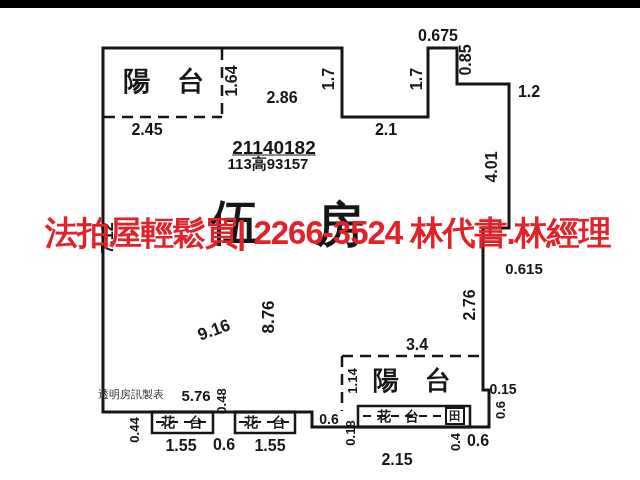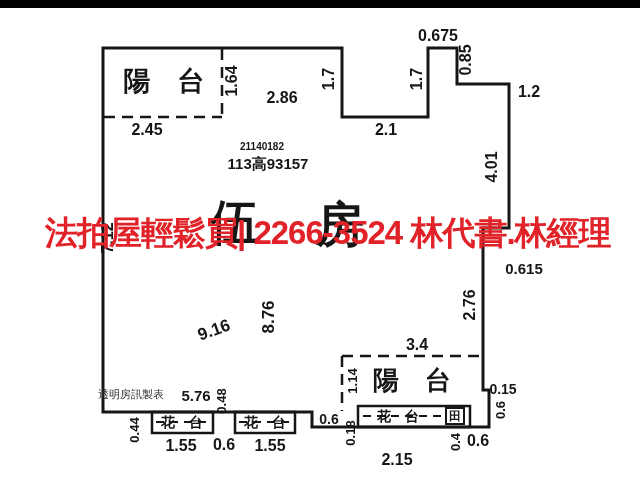--- a/index.html
+++ b/index.html
@@ -52,21 +52,21 @@
       <span class="lbl" style="left: 232px; top: 81px; font-size: 16px; transform: translate(-50%, -50%) rotate(-90deg);">1.64</span>
       <span class="lbl" style="left: 282px; top: 66px; font-size: 16px; transform: translate(-50%, -50%); margin-top: 32px;">2.86</span>
       <span class="lbl" style="left: 147px; top: 130px; font-size: 16px; transform: translate(-50%, -50%);">2.45</span>
       <span class="lbl" style="left: 329px; top: 79px; font-size: 16px; transform: translate(-50%, -50%) rotate(-90deg);">1.7</span>
       <span class="lbl" style="left: 386px; top: 130px; font-size: 16px; transform: translate(-50%, -50%);">2.1</span>
       <span class="lbl" style="left: 417px; top: 79px; font-size: 16px; transform: translate(-50%, -50%) rotate(-90deg);">1.7</span>
       <span class="lbl" style="left: 438px; top: 36px; font-size: 16px; transform: translate(-50%, -50%);">0.675</span>
       <span class="lbl" style="left: 466px; top: 60px; font-size: 16px; transform: translate(-50%, -50%) rotate(-90deg);">0.85</span>
       <span class="lbl" style="left: 486px; top: 92px; font-size: 16px; transform: translate(-50%, -50%); margin-left: 43px;">1.2</span>
       <span class="lbl" style="left: 492px; top: 167px; font-size: 16px; transform: translate(-50%, -50%) rotate(-90deg);">4.01</span>
-      <span class="lbl" style="left: 262px; top: 147px; font-size: 10px; transform: translate(-50%, -50%);">21140182</span>
+      <span class="lbl" style="left: 274px; top: 147px; font-size: 19px; transform: translate(-50%, -50%); text-decoration: underline;">21140182</span>
       <span class="lbl" style="left: 268px; top: 163px; font-size: 15px; transform: translate(-50%, -50%);">113高93157</span>
       <span class="lbl room" style="left: 235px; top: 222px; font-size: 48px; transform: translate(-50%, -50%);">伍</span>
       <span class="lbl room" style="left: 340px; top: 224px; font-size: 48px; transform: translate(-50%, -50%);">房</span>
       <span class="lbl" style="left: 108px; top: 238px; font-size: 16px; transform: translate(-50%, -50%) rotate(-90deg);">7.12</span>
       <span class="lbl" style="left: 524px; top: 268px; font-size: 15px; transform: translate(-50%, -50%);">0.615</span>
       <span class="lbl" style="left: 470px; top: 305px; font-size: 16px; transform: translate(-50%, -50%) rotate(-90deg);">2.76</span>
       <span class="lbl" style="left: 214px; top: 330px; font-size: 17px; transform: translate(-50%, -50%) rotate(-20deg);">9.16</span>
       <span class="lbl" style="left: 268px; top: 317px; font-size: 17px; transform: translate(-50%, -50%) rotate(-90deg);">8.76</span>
       <span class="lbl" style="left: 417px; top: 345px; font-size: 16px; transform: translate(-50%, -50%);">3.4</span>
       <span class="lbl" style="left: 352px; top: 381px; font-size: 13px; transform: translate(-50%, -50%) rotate(-90deg);">1.14</span>

